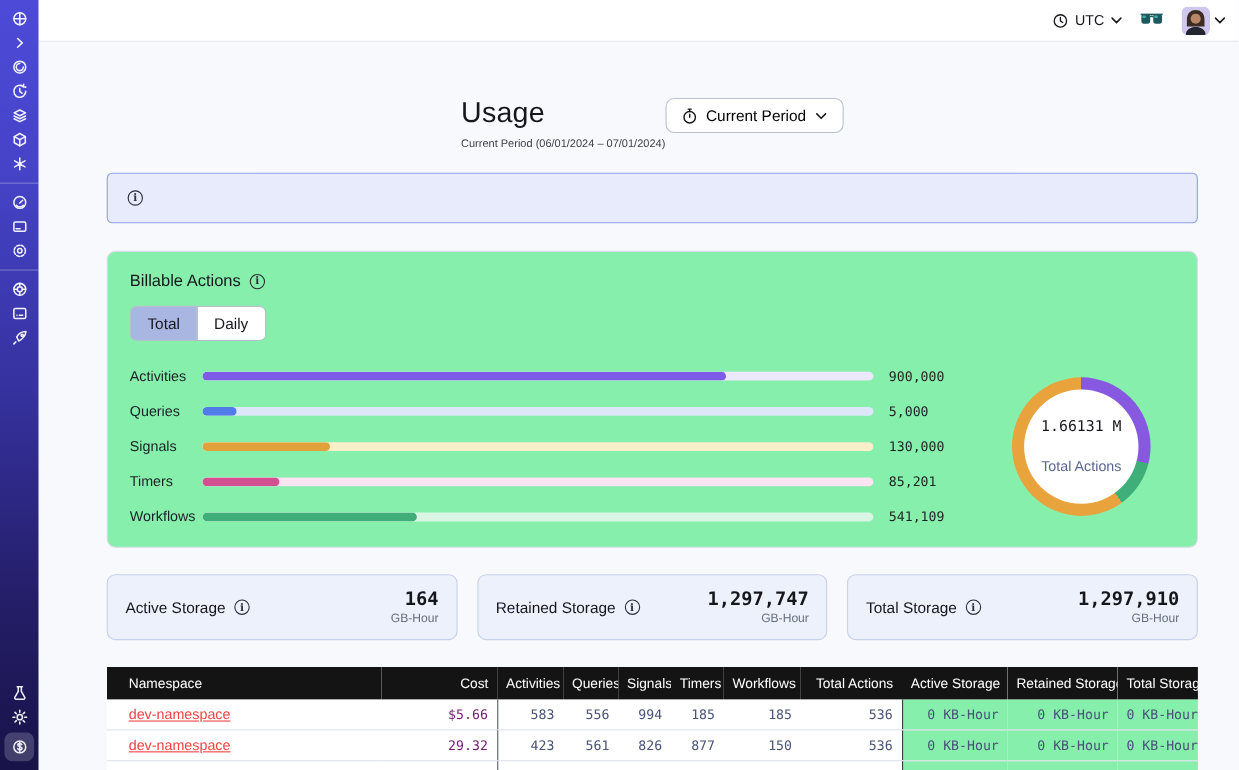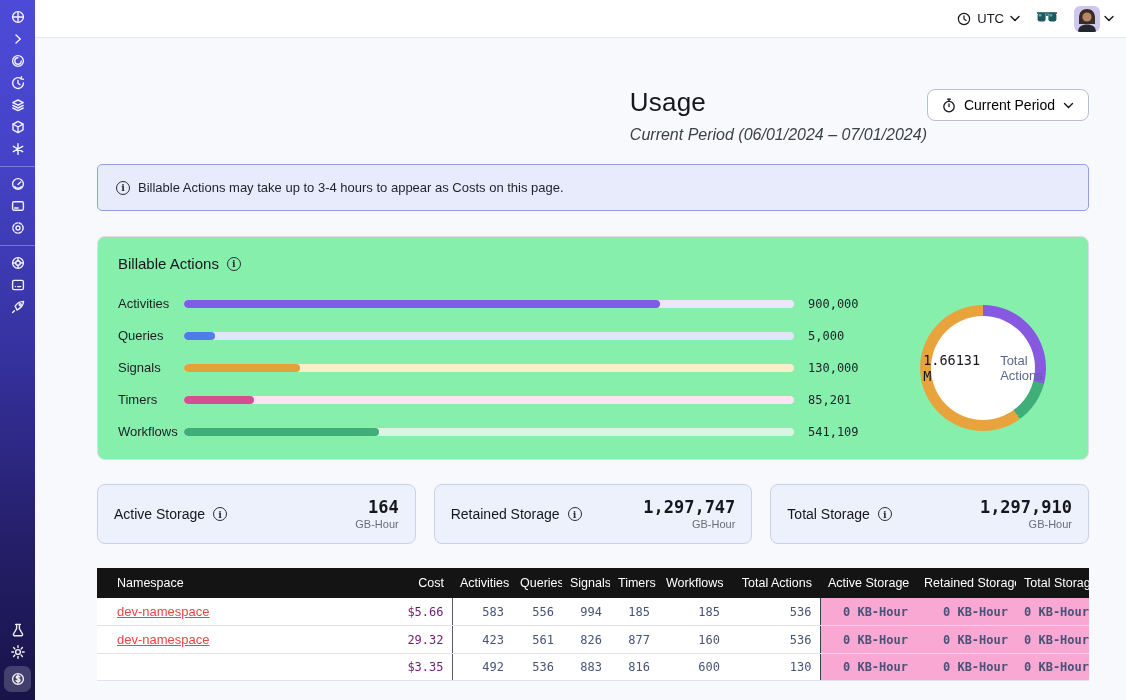--- a/index.html
+++ b/index.html
@@ -30,23 +30,23 @@
   }
   .tz-btn { display:flex; align-items:center; gap:6px; font-size:13px; color:#16161d; cursor:pointer; }
   .tz-btn svg, .chev svg { display:block; }
   .glasses { cursor:pointer; display:flex; }
   .avatar-wrap { display:flex; align-items:center; gap:4px; cursor:pointer; }
   .avatar { width:26px; height:26px; border-radius:6px; overflow:hidden; display:block; }
 
   
   .content { position:absolute; left:35px; top:39px; right:0; bottom:0; padding:48px 37px 0 62px; }
 
-  .title-row { display:flex; justify-content:flex-end; align-items:flex-start; }
+  .title-row { display:flex; justify-content:center; align-items:flex-start; }
   h1 { font-size:26px; font-weight:500; margin:0; letter-spacing:.2px; }
-  .subtitle { font-size:16px; color:#3c4048; margin-top:8px;font-style:italic; }
+  .subtitle { font-size:10px; color:#3c4048; margin-top:8px; }
   .period-btn {
     display:flex; align-items:center; gap:8px; background:#fff; border:1px solid #b9bfcc;
     border-radius:8px; padding:7px 14px; font-size:14px; cursor:pointer; margin-top:2px;
   }
 
   .banner {
     margin-top:20px; background:#e7ebfb; border:1px solid #8fa0e8; border-radius:5px;
     padding:15px 18px; font-size:13px; color:#1e222b; display:flex; align-items:center; gap:8px;
   }
   .info-i {
@@ -71,21 +71,21 @@
   .bar-row:last-child { margin-bottom:0; }
   .bar-label { width:66px; font-size:13px; color:#1c1f26; flex:none; }
   .bar-track { flex:1; height:8px; border-radius:4px; position:relative; overflow:hidden; }
   .bar-fill { position:absolute; left:0; top:0; bottom:0; border-radius:4px; }
   .bar-value { width:72px; text-align:left; font-size:12px; color:#1c1f26; margin-left:14px; flex:none; }
 
   .donut-zone { width:170px; display:flex; align-items:center; justify-content:center; }
   .donut { width:126px; height:126px; border-radius:50%; position:relative; }
   .donut-hole {
     position:absolute; left:11px; top:11px; width:104px; height:104px; border-radius:50%;
-    background:#fff; display:flex; flex-direction:row; align-items:center; justify-content:center; gap:20px;
+    background:#fff; display:flex; flex-direction:column; align-items:center; justify-content:center; gap:20px;
   }
   .donut-total { font-size:13.5px; color:#16161d; }
   .donut-sub { font-size:13px; color:#5b678f; }
 
   .storage-row { display:flex; gap:18px; margin-top:24px; }
   .storage-card {
     flex:1; background:#edf1fb; border:1px solid #c7d1ea; border-radius:8px;
     padding:12px 16px; display:flex; align-items:center; justify-content:space-between; height:60px;
   }
   .storage-label { display:flex; align-items:center; gap:8px; font-size:14px; color:#16161d; }
@@ -101,21 +101,21 @@
   }
   thead th.col-ns { text-align:left; padding-left:20px;margin-left:48px; }
   tbody td {
     background:#fff; border-bottom:1px solid #dfe3ed; padding:6px 8px;
     font-family:"DejaVu Sans Mono", monospace; font-size:12px; color:#475377;
     text-align:right; white-space:nowrap;
   }
   td.cell-ns { text-align:left; padding-left:20px; font-family:"Liberation Sans",sans-serif; }
   .ns-link { color:#ef4444; text-decoration:underline; font-size:13px; cursor:pointer; }
   td.cell-cost { color:#701a75; border-right:1px solid #585c66; }
-  td.cell-storage { background:#f9a8d4;font-weight:bold; }
+  td.cell-storage { background:#86efac; }
   td.cell-storage-first { border-left:1px solid #3c3f46; }
 </style>
 </head>
 <body>
 
 <nav class="sidebar">
   <div class="sb-icon">
     <svg viewBox="0 0 16 16">
         <circle cx="8" cy="8" r="5.4"></circle>
         <path d="M8 2.6 V13.4 M2.6 8 H13.4"></path>
@@ -273,27 +273,30 @@
         </svg>
       <span>Current Period</span>
       <svg width="11" height="7" viewBox="0 0 10 7" fill="none" stroke="#16161d" stroke-width="1.4" stroke-linecap="round">
           <path d="M1 1.5 l4 4 4 -4"></path>
         </svg>
     </button>
   </div>
 
   <div class="banner">
     <span class="info-i">i</span>
-    <span>Billable Actions may take up to 3-4 hours to appear as Costs on this page.</span>
   </div>
 
   <section class="card">
     <div class="card-head">
       <span>Billable Actions</span>
       <span class="info-i">i</span>
+    </div>
+    <div class="tabs">
+      <button class="tab active">Total</button>
+      <button class="tab">Daily</button>
     </div>
 
     <div class="chart-zone">
       <div class="bars" id="bars">
           <div class="bar-row">
             <span class="bar-label">Activities</span>
             <span class="bar-track" style="background: rgb(236, 231, 251);">
               <span class="bar-fill" style="width: 78%; background: rgb(125, 92, 232);"></span>
             </span>
             <span class="bar-value mono">900,000</span>
@@ -415,21 +418,21 @@
             <td class="cell-storage">0 KB-Hour</td>
             <td class="cell-storage">0 KB-Hour</td>
           </tr>
           <tr>
             <td class="cell-ns"><a class="ns-link">dev-namespace</a></td>
             <td class="cell-cost">29.32</td>
             <td>423</td>
             <td>561</td>
             <td>826</td>
             <td>877</td>
-            <td>160</td>
+            <td>150</td>
             <td>536</td>
             <td class="cell-storage cell-storage-first">0 KB-Hour</td>
             <td class="cell-storage">0 KB-Hour</td>
             <td class="cell-storage">0 KB-Hour</td>
           </tr>
           <tr>
             <td class="cell-ns"></td>
             <td class="cell-cost">$3.35</td>
             <td>492</td>
             <td>536</td>

